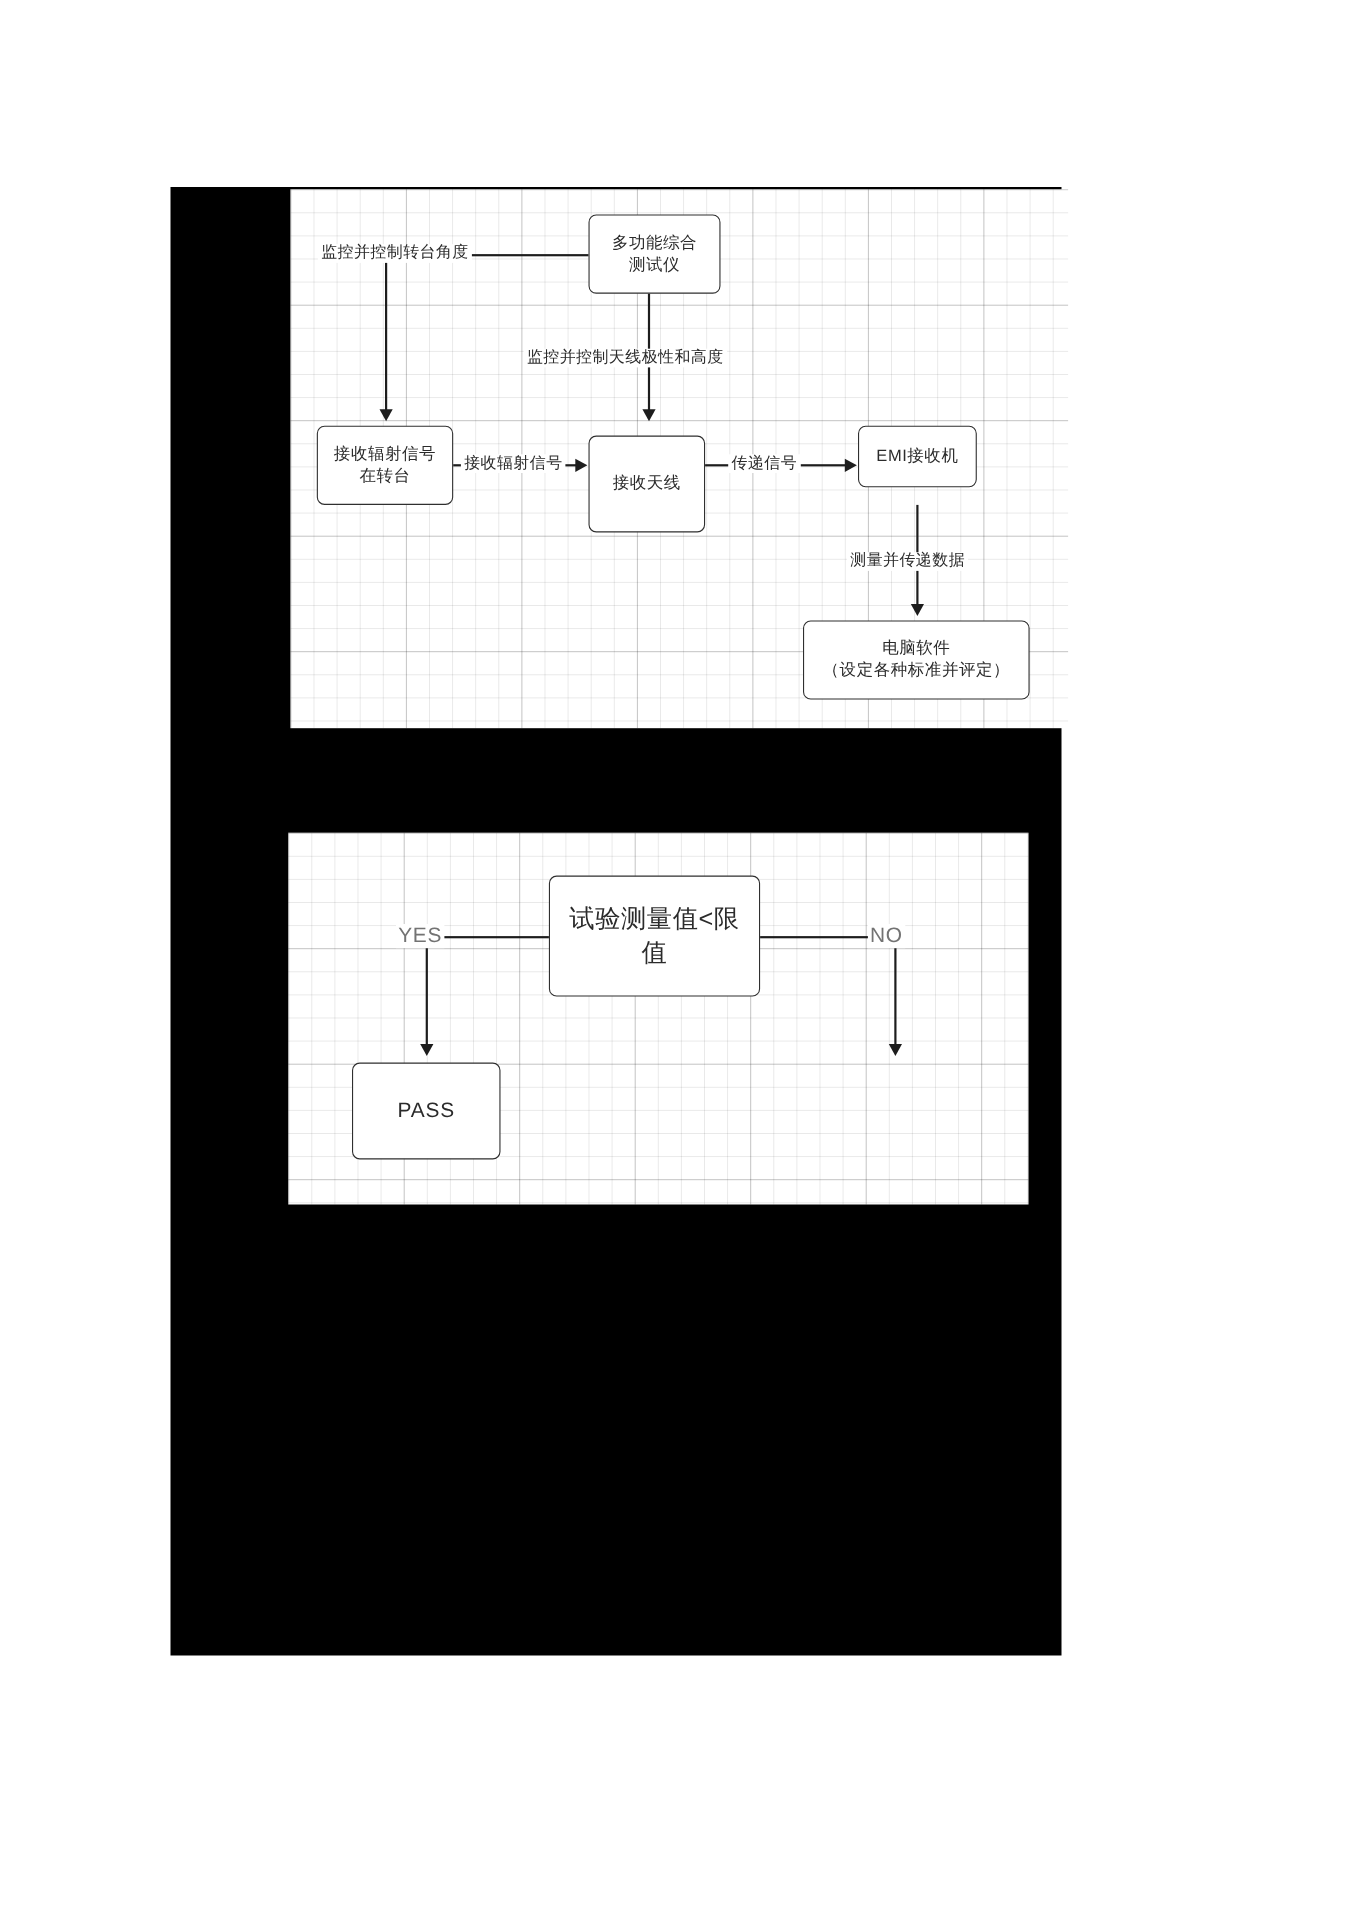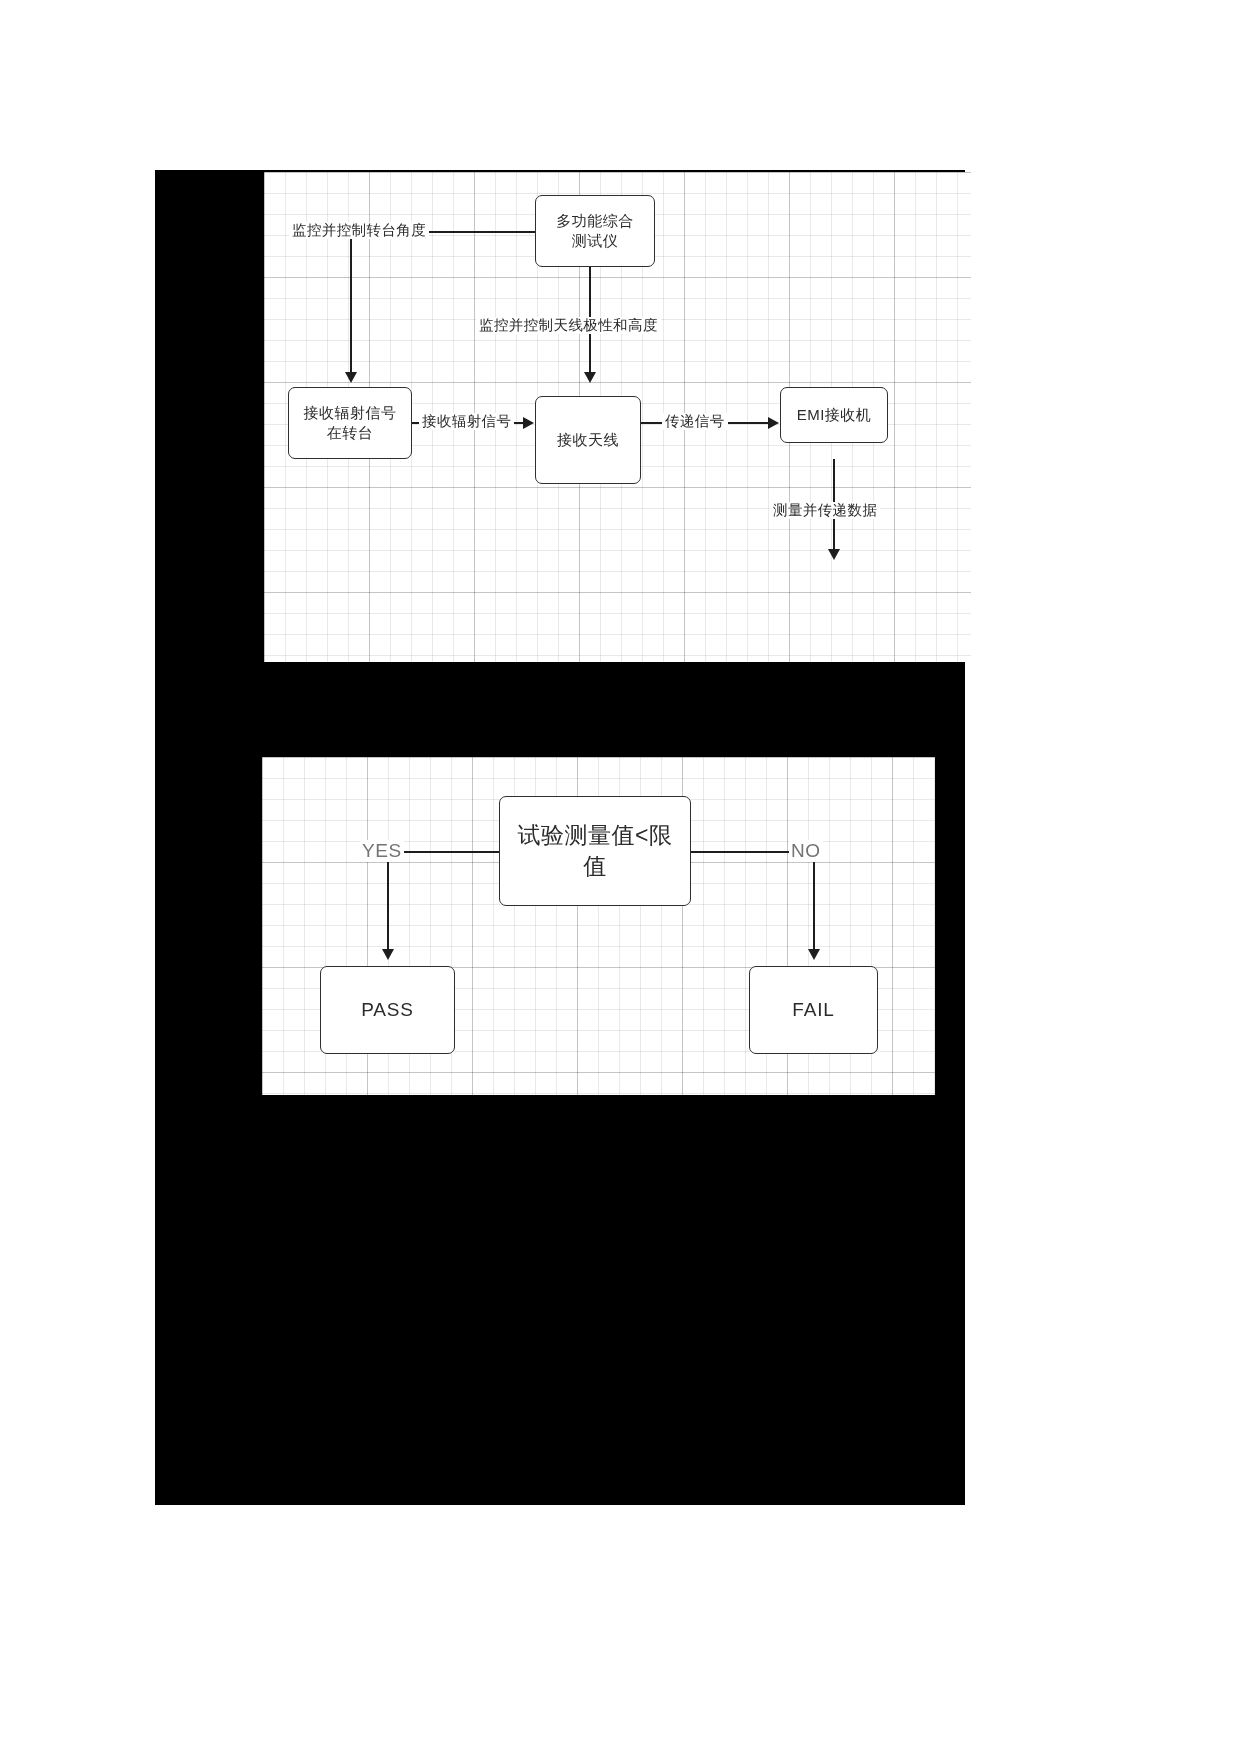--- a/index.html
+++ b/index.html
@@ -85,20 +85,26 @@
         <span>接收天线</span>
       </div>
     </div>
 
     <div class="node" style="left:516px;top:215px;width:108px;height:56px;">
       <div class="inner">
         <span>EMI接收机</span>
       </div>
     </div>
 
+    <div class="node" style="left:466px;top:392px;width:206px;height:72px;">
+      <div class="inner">
+        <span>电脑软件</span>
+        <span class="l2">（设定各种标准并评定）</span>
+      </div>
+    </div>
 
     <div class="ln h" style="left:86px;top:59px;width:185px;"></div>
     <div class="ln v" style="left:86px;top:59px;height:142px;"></div>
     <div class="arw down" style="left:80.5px;top:200px;"></div>
     <div class="elabel" style="left:25px;top:50px;"><span>监控并控制转台角度</span></div>
 
     <div class="ln v" style="left:325px;top:95px;height:107px;"></div>
     <div class="arw down" style="left:319.5px;top:200px;"></div>
     <div class="elabel" style="left:212px;top:145px;"><span>监控并控制天线极性和高度</span></div>
 
@@ -122,25 +128,20 @@
         <span>试验测量值&lt;限值</span>
       </div>
     </div>
 
     <div class="node bigword" style="left:58px;top:209px;width:135px;height:88px;">
       <div class="inner">
         <span>PASS</span>
       </div>
     </div>
 
-    <div class="node bigword" style="left:487px;top:209px;width:129px;height:88px;">
-      <div class="inner">
-        <span>FAIL</span>
-      </div>
-    </div>
 
     <div class="ln h" style="left:125px;top:94px;width:112px;"></div>
     <div class="ln v" style="left:125px;top:94px;height:100px;"></div>
     <div class="arw down" style="left:119.5px;top:192px;"></div>
     <div class="yn" style="left:98px;top:83px;"><span>YES</span></div>
 
     <div class="ln h" style="left:429px;top:94px;width:123px;"></div>
     <div class="ln v" style="left:551px;top:94px;height:100px;"></div>
     <div class="arw down" style="left:545.5px;top:192px;"></div>
     <div class="yn" style="left:527px;top:83px;"><span>NO</span></div>

